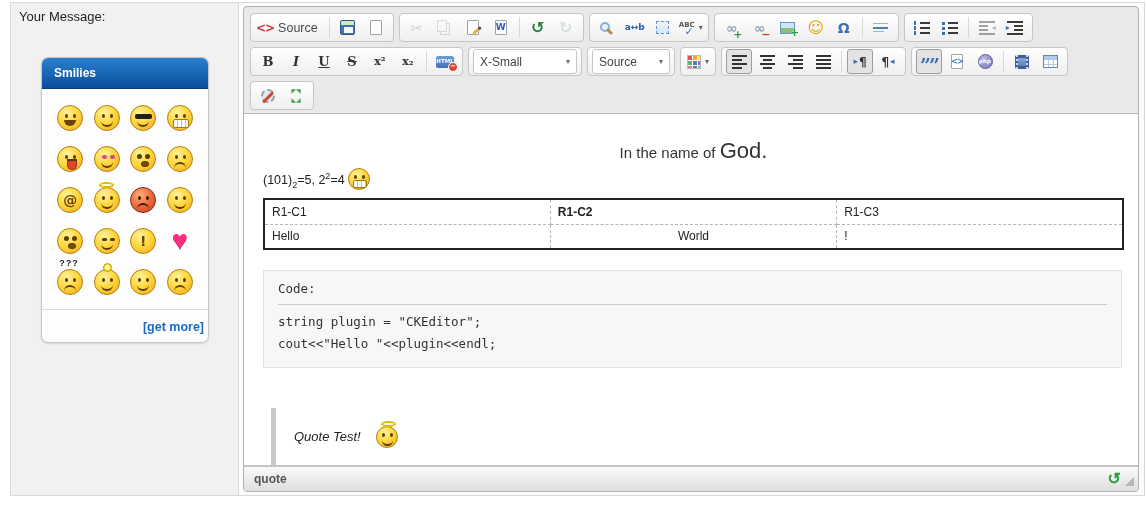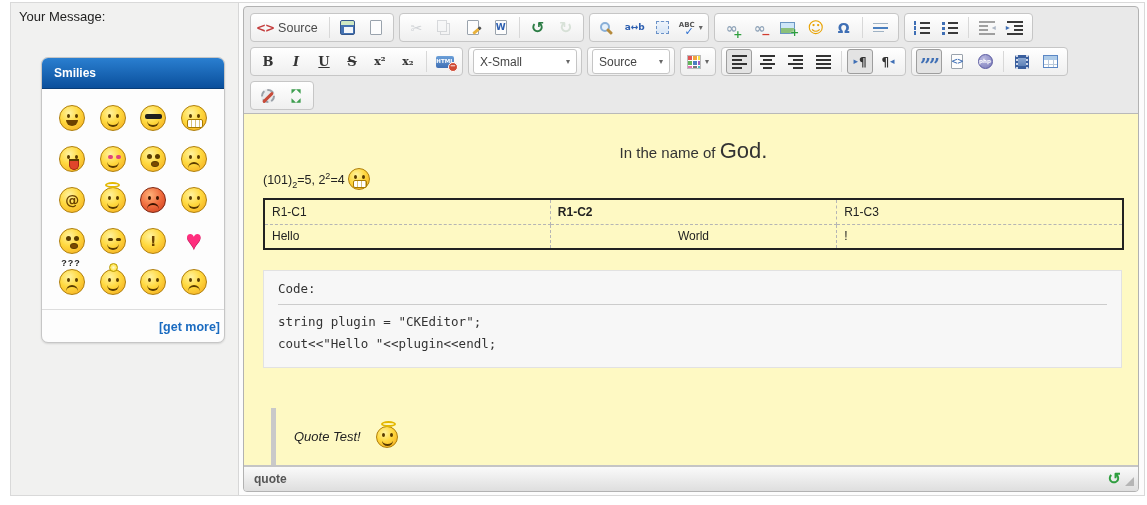--- a/index.html
+++ b/index.html
@@ -5,21 +5,21 @@
   * { margin:0; padding:0; box-sizing:border-box; }
   html,body { width:1147px; height:505px; background:#fff; font-family:"Liberation Sans",sans-serif; overflow:hidden; }
   body { position:relative; }
 
   .outer { position:absolute; left:10px; top:2px; width:1135px; height:494px;
            border:1px solid #d9d9d9; background:#fff; display:flex; }
 
   
   .left-col { width:228px; background:#f1f1f0; border-right:1px solid #d7d7d7; padding:6px 0 0 8px; }
   .msg-label { font-size:13px; font-weight:normal; color:#222; }
-  .smilies-box { width:184px; margin:33px 0 0 22px; background:#fdfdfd; border:1px solid #c6c6c6;
+  .smilies-box { width:168px; margin:33px 0 0 22px; background:#fdfdfd; border:1px solid #c6c6c6;
                  border-radius:7px; box-shadow:0 1px 2px rgba(0,0,0,.12); overflow:hidden; }
   .smilies-header { background:linear-gradient(#2a7fd0,#0a4f9c); color:#fff; font-size:12px;
                     font-weight:bold; padding:8px 12px; border-bottom:1px solid #083d78; }
   .smilies-grid { padding:14px 10px 10px; display:grid; grid-template-columns:repeat(4,1fr);
                   row-gap:13px; justify-items:center; }
   .smilies-footer { border-top:1px solid #ddd; text-align:right; padding:7px 4px; margin-top:4px; }
   .get-more { color:#1a6bc0; font-weight:bold; font-size:12.5px; text-decoration:none; cursor:pointer; }
 
   
   .sm-cell { position:relative; width:30px; height:28px; display:flex; align-items:flex-end; justify-content:center; }
@@ -168,21 +168,21 @@
   .i-table { width:15px; height:13px; border:1px solid #5b87c5; background-color:#fff; background-repeat:no-repeat;
            background-image:linear-gradient(#aecbe8,#aecbe8),linear-gradient(#b9c9da,#b9c9da),
                             linear-gradient(#b9c9da,#b9c9da),linear-gradient(#b9c9da,#b9c9da);
            background-size:15px 4px,1px 13px,1px 13px,15px 1px; background-position:0 0,4px 0,9px 0,0 8px; }
   .i-gearx { width:14px; height:14px; border:2px dashed #9aa0a8; border-radius:50%; background:#e8eaec; }
   .i-gearx::after { content:""; position:absolute; width:14px; height:3px; background:#c84b3a; border-radius:2px;
            transform:rotate(-45deg); left:-2px; top:5px; }
   .i-max { color:#3e9e4f; font-size:6px; line-height:1.4; white-space:pre; font-weight:bold; }
 
   
-  .content { flex:1; background:#fef9c3; border-top:1px solid #b9b9b9; border-bottom:1px solid #c5c5c5;
+  .content { flex:1; background:#ffffff; border-top:1px solid #b9b9b9; border-bottom:1px solid #c5c5c5;
              padding:2px 14px 0 19px; overflow:hidden; font-size:12.5px; color:#222; }
   .heading { text-align:center; margin-top:22px; font-size:15px; color:#333; }
   .heading .big { font-size:22px; }
   .p1 { margin-top:16px; }
   .link-ck { font-style:italic; text-decoration:underline; color:#222; cursor:pointer; }
   .red { color:#d01f1f; }
   .heart-word { color:#ff2e7e; font-size:22px; vertical-align:-4px; line-height:0;
                 text-shadow:0 1px 0 #b81455; margin-left:4px; }
   .p2 { margin-top:4px; }
   .p2 sub, .p2 sup { font-size:9px; }

